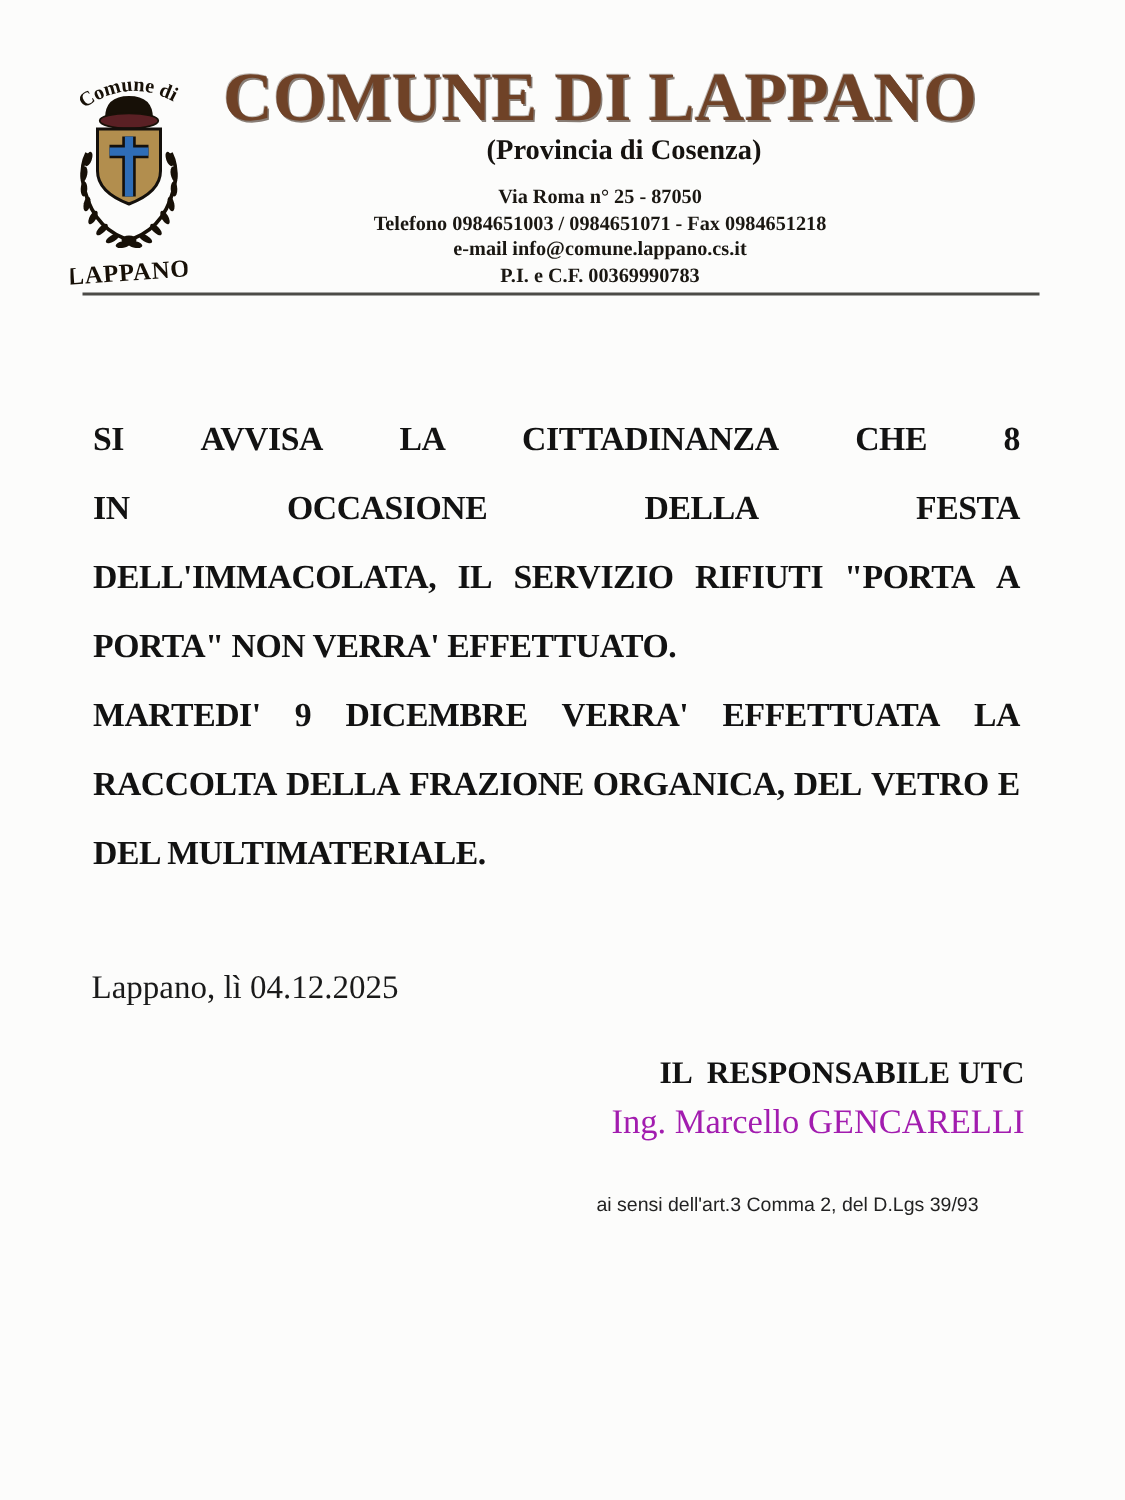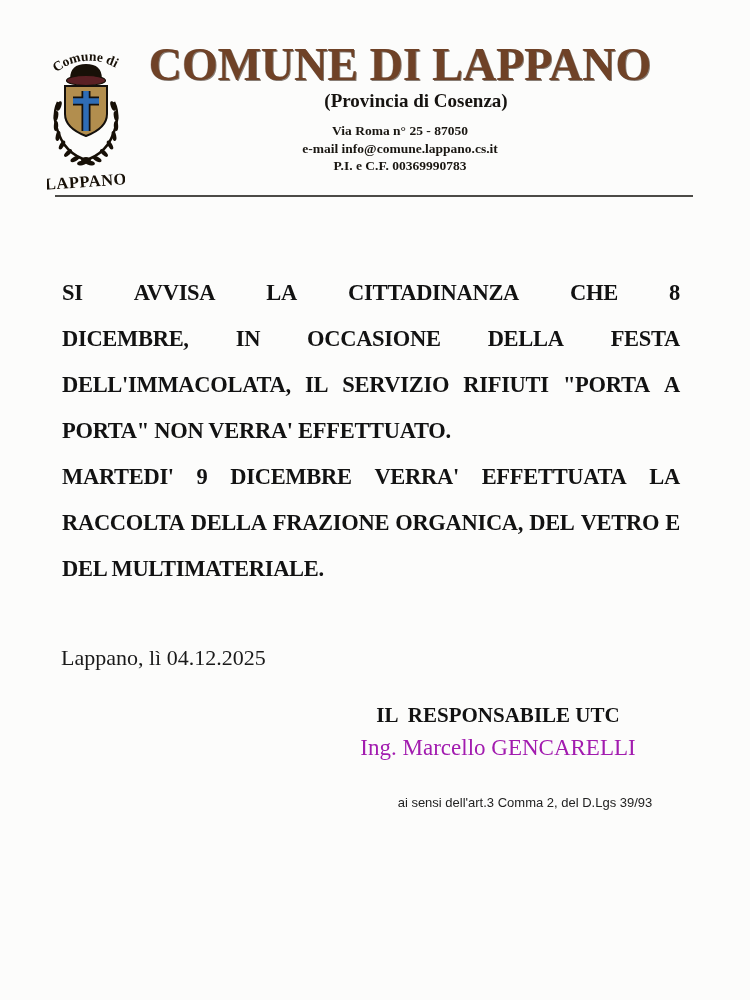--- a/index.html
+++ b/index.html
@@ -41,21 +41,21 @@
   .doc-line{height:46px;line-height:46px;white-space:pre;}
   .doc-line.jline{
     display:flex;justify-content:space-between;align-items:baseline;
     line-height:46px;
   }
   
   .dateline{
     position:absolute;left:61px;top:645px;
     font-size:22px;font-weight:normal;color:#1a1a1a;white-space:pre;
   }
-  .signature{position:absolute;left:323px;top:703px;width:350px;text-align:center;}
+  .signature{position:absolute;left:333px;top:703px;width:350px;text-align:right;}
   .sig-role{font-size:21px;font-weight:bold;white-space:pre;color:#121212;}
   .sig-name{font-size:23px;margin-top:7px;white-space:pre;color:#a21caf;}
   .disclaimer{
     position:absolute;left:375px;top:795px;width:300px;text-align:center;
     font-family:"Liberation Sans", sans-serif;
     font-size:13px;line-height:16.5px;color:#222;
   }
 </style>
 </head>
 <body>
@@ -100,30 +100,31 @@
       <ellipse cx="39" cy="116" rx="5" ry="3"></ellipse>
     </g>
     <text x="39" y="143" text-anchor="middle" font-size="16.5" font-weight="bold" font-family="Liberation Serif, serif" fill="#171007" letter-spacing="0.5" transform="rotate(-4 39 140)">LAPPANO</text>
   </svg>
 
   <div class="title-block">
     <div class="title">COMUNE DI LAPPANO</div>
     <div class="subtitle">(Provincia di Cosenza)</div>
     <div class="contact" id="contact">
         <div>Via Roma n° 25 - 87050</div>
+        <div>Telefono 0984651003 / 0984651071 - Fax 0984651218</div>
         <div>e-mail info@comune.lappano.cs.it</div>
         <div>P.I. e C.F. 00369990783</div>
       </div>
   </div>
 
   <div class="rule"></div>
 
   <div class="body-text" id="body-text">
       <div class="doc-line jline"><span>SI</span><span>AVVISA</span><span>LA</span><span>CITTADINANZA</span><span>CHE</span><span>8</span></div>
-      <div class="doc-line jline"><span>DICEMBRE,</span><span>IN</span><span>OCCASIONE</span><span>DELLA</span><span>FESTA</span></div>
+      <div class="doc-line jline"><span>IN</span><span>OCCASIONE</span><span>DELLA</span><span>FESTA</span></div>
       <div class="doc-line jline"><span>DELL'IMMACOLATA,</span><span>IL</span><span>SERVIZIO</span><span>RIFIUTI</span><span>"PORTA</span><span>A</span></div>
       <div class="doc-line">PORTA" NON VERRA' EFFETTUATO.</div>
       <div class="doc-line jline"><span>MARTEDI'</span><span>9</span><span>DICEMBRE</span><span>VERRA'</span><span>EFFETTUATA</span><span>LA</span></div>
       <div class="doc-line jline"><span>RACCOLTA</span><span>DELLA</span><span>FRAZIONE</span><span>ORGANICA,</span><span>DEL</span><span>VETRO</span><span>E</span></div>
       <div class="doc-line">DEL MULTIMATERIALE.</div>
     </div>
 
   <div class="dateline">Lappano, lì 04.12.2025</div>
 
   <div class="signature">

